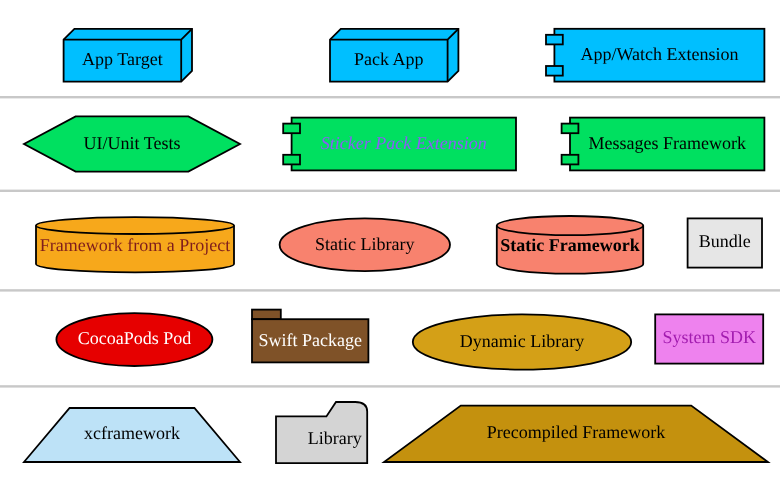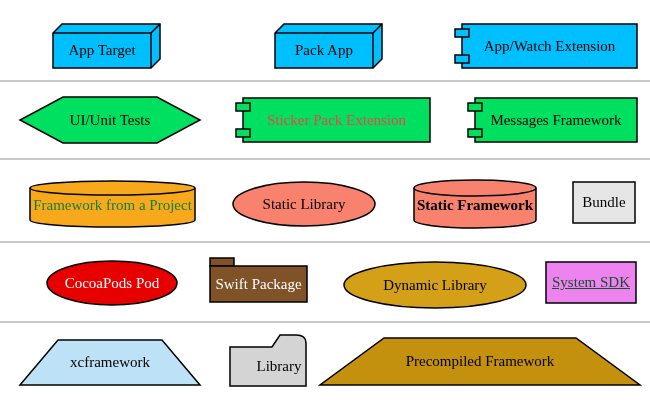--- a/index.html
+++ b/index.html
@@ -68,42 +68,42 @@
   </div>
 
   <div class="node" style="left:236px;top:98px;width:194px;height:44px">
     <svg width="194" height="44">
       <g class="shape" fill="#00E060">
         <rect x="7" y="0" width="187" height="44"></rect>
         <rect x="0" y="5" width="14" height="8"></rect>
         <rect x="0" y="31" width="14" height="8"></rect>
       </g>
     </svg>
-    <div class="label label-component" style="color: #ef4444;">Sticker Pack Extension</div>
+    <div class="label label-component" style="color: #8b5cf6; font-style: italic;">Sticker Pack Extension</div>
   </div>
 
   <div class="node" style="left:468px;top:98px;width:169px;height:44px">
     <svg width="169" height="44">
       <g class="shape" fill="#00E060">
         <rect x="7" y="0" width="162" height="44"></rect>
         <rect x="0" y="5" width="14" height="8"></rect>
         <rect x="0" y="31" width="14" height="8"></rect>
       </g>
     </svg>
     <div class="label label-component" style="color: rgb(0, 0, 0);">Messages Framework</div>
   </div>
 
   <div class="node" style="left:30px;top:181px;width:165px;height:46px">
     <svg width="165" height="46">
       <g class="shape" fill="#F7A81B">
         <path d="M0,7 A82.5,7 0 0 1 165,7 L165,39 A82.5,7 0 0 1 0,39 Z"></path>
         <path fill="none" d="M0,7 A82.5,7 0 0 0 165,7"></path>
       </g>
     </svg>
-    <div class="label label-cyl" style="color: #15803d;">Framework from a Project</div>
+    <div class="label label-cyl" style="color: #7f1d1d;">Framework from a Project</div>
   </div>
 
   <div class="node" style="left:233px;top:182px;width:142px;height:44px">
     <svg width="142" height="44">
       <g class="shape" fill="#F8826E">
         <ellipse cx="71" cy="22" rx="71" ry="22"></ellipse>
       </g>
     </svg>
     <div class="label" style="color: rgb(0, 0, 0);">Static Library</div>
   </div>
@@ -154,21 +154,21 @@
     </svg>
     <div class="label" style="color: rgb(0, 0, 0);">Dynamic Library</div>
   </div>
 
   <div class="node" style="left:546px;top:262px;width:90px;height:41px">
     <svg width="90" height="41">
       <g class="shape" fill="#EE82EE">
         <rect x="0" y="0" width="90" height="41"></rect>
       </g>
     </svg>
-    <div class="label" style="color: #14532d; text-decoration: underline;">System SDK</div>
+    <div class="label" style="color: #a21caf;">System SDK</div>
   </div>
 
   <div class="node" style="left:20px;top:340px;width:180px;height:45px">
     <svg width="180" height="45">
       <g class="shape" fill="#BDE2F7">
         <polygon points="38,0 142,0 180,45 0,45"></polygon>
       </g>
     </svg>
     <div class="label" style="color: rgb(0, 0, 0);">xcframework</div>
   </div>

